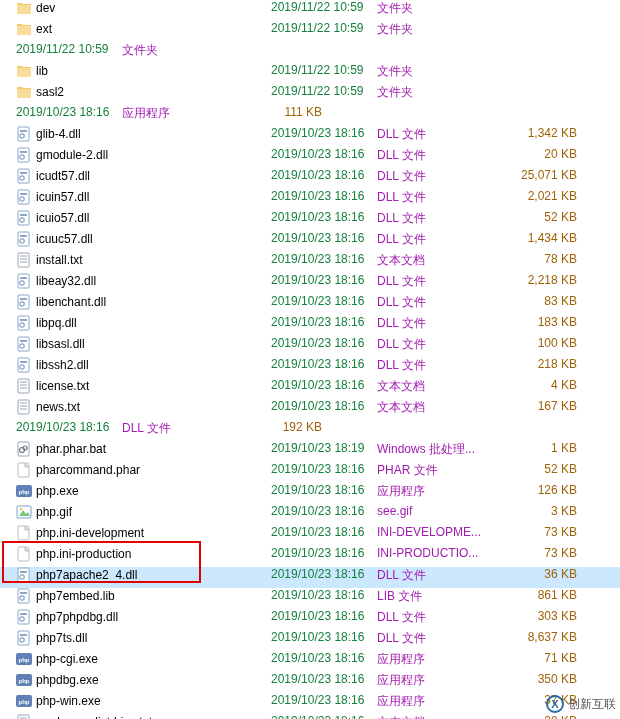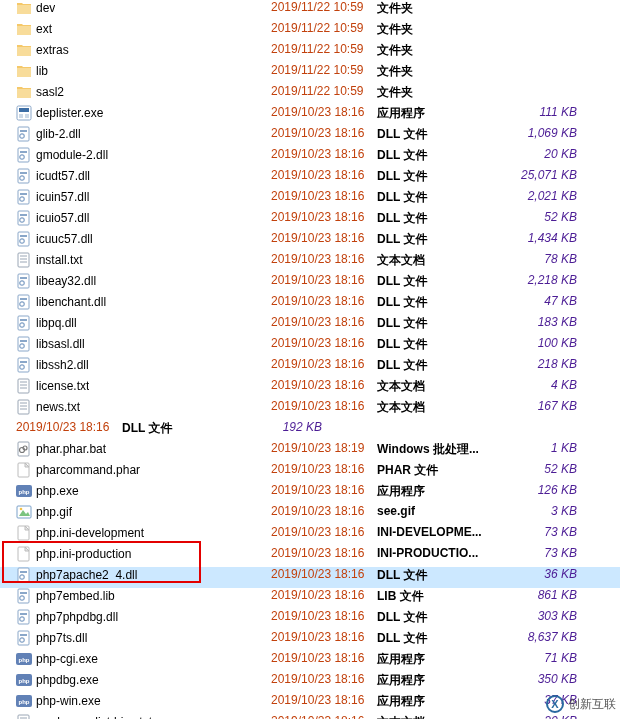--- a/index.html
+++ b/index.html
@@ -23,23 +23,23 @@
     .row.selected { background: #cce8ff; }
     .icon {
       width: 16px; height: 16px;
       margin-right: 4px;
       flex-shrink: 0;
       display: inline-flex;
       align-items: center;
       justify-content: center;
     }
     .name-col  { width: 255px; display: flex; align-items: center; overflow: hidden; }
-    .date-col  { width: 106px; color: #c2410c; }
-    .type-col  { width: 130px; color: #000000; font-weight: bold; }
-    .size-col  { width: 80px; color: #4c1d95; text-align: right; padding-right: 10px; font-style: italic; }
+    .date-col  { width: 106px; color: #15803d; }
+    .type-col  { width: 130px; color: #a21caf; }
+    .size-col  { width: 80px; color: #a16207; text-align: right; padding-right: 10px; }
     .name-text { overflow: hidden; text-overflow: ellipsis; }
 
     .red-box {
       position: absolute;
       border: 2px solid #e30000;
       pointer-events: none;
       left: 2px; top: 541px;
       width: 199px; height: 42px;
     }
 
@@ -90,29 +90,20 @@
             <path fill="#f8dc9a" d="M1 5h14v8a1 1 0 0 1-1 1H2a1 1 0 0 1-1-1z"></path>
           </svg>
         </span>
         <span class="name-text">ext</span>
       </div>
       <div class="date-col">2019/11/22 10:59</div>
       <div class="type-col">文件夹</div>
       <div class="size-col"></div>
     </div>
     <div class="row">
-      <div class="name-col">
-        <span class="icon">
-          <svg viewBox="0 0 16 16">
-            <path fill="#f5c869" d="M1 3h5l1 1h8v9a1 1 0 0 1-1 1H2a1 1 0 0 1-1-1z"></path>
-            <path fill="#f8dc9a" d="M1 5h14v8a1 1 0 0 1-1 1H2a1 1 0 0 1-1-1z"></path>
-          </svg>
-        </span>
-        <span class="name-text">extras</span>
-      </div>
       <div class="date-col">2019/11/22 10:59</div>
       <div class="type-col">文件夹</div>
       <div class="size-col"></div>
     </div>
     <div class="row">
       <div class="name-col">
         <span class="icon">
           <svg viewBox="0 0 16 16">
             <path fill="#f5c869" d="M1 3h5l1 1h8v9a1 1 0 0 1-1 1H2a1 1 0 0 1-1-1z"></path>
             <path fill="#f8dc9a" d="M1 5h14v8a1 1 0 0 1-1 1H2a1 1 0 0 1-1-1z"></path>
@@ -132,50 +123,39 @@
             <path fill="#f8dc9a" d="M1 5h14v8a1 1 0 0 1-1 1H2a1 1 0 0 1-1-1z"></path>
           </svg>
         </span>
         <span class="name-text">sasl2</span>
       </div>
       <div class="date-col">2019/11/22 10:59</div>
       <div class="type-col">文件夹</div>
       <div class="size-col"></div>
     </div>
     <div class="row">
-      <div class="name-col">
-        <span class="icon">
-          <svg viewBox="0 0 16 16">
-            <rect x="1" y="1" width="14" height="14" rx="1.5" fill="#fff" stroke="#8aa7c9"></rect>
-            <rect x="3" y="3" width="10" height="4" fill="#3d6ea5"></rect>
-            <rect x="3" y="9" width="4" height="4" fill="#cdd9e6"></rect>
-            <rect x="9" y="9" width="4" height="4" fill="#cdd9e6"></rect>
-          </svg>
-        </span>
-        <span class="name-text">deplister.exe</span>
-      </div>
       <div class="date-col">2019/10/23 18:16</div>
       <div class="type-col">应用程序</div>
       <div class="size-col">111 KB</div>
     </div>
     <div class="row">
       <div class="name-col">
         <span class="icon">
           <svg viewBox="0 0 16 16">
             <rect x="2" y="1" width="11" height="14" rx="1" fill="#fff" stroke="#8aa7c9"></rect>
             <rect x="4" y="4" width="7" height="2" fill="#8aa7c9"></rect>
             <circle cx="6" cy="10" r="2.2" fill="none" stroke="#8aa7c9" stroke-width="1.2"></circle>
             <path d="M6 7.8v-0.6M6 12.2v0.6M3.8 10h-0.6M8.2 10h0.6" stroke="#8aa7c9" stroke-width="1.2"></path>
           </svg>
         </span>
-        <span class="name-text">glib-2.dll</span>
-      </div>
-      <div class="date-col">2019/10/23 18:16</div>
-      <div class="type-col">DLL 文件</div>
-      <div class="size-col">1,069 KB</div>
+        <span class="name-text">glib-4.dll</span>
+      </div>
+      <div class="date-col">2019/10/23 18:16</div>
+      <div class="type-col">DLL 文件</div>
+      <div class="size-col">1,342 KB</div>
     </div>
     <div class="row">
       <div class="name-col">
         <span class="icon">
           <svg viewBox="0 0 16 16">
             <rect x="2" y="1" width="11" height="14" rx="1" fill="#fff" stroke="#8aa7c9"></rect>
             <rect x="4" y="4" width="7" height="2" fill="#8aa7c9"></rect>
             <circle cx="6" cy="10" r="2.2" fill="none" stroke="#8aa7c9" stroke-width="1.2"></circle>
             <path d="M6 7.8v-0.6M6 12.2v0.6M3.8 10h-0.6M8.2 10h0.6" stroke="#8aa7c9" stroke-width="1.2"></path>
           </svg>
@@ -289,21 +269,21 @@
             <rect x="2" y="1" width="11" height="14" rx="1" fill="#fff" stroke="#8aa7c9"></rect>
             <rect x="4" y="4" width="7" height="2" fill="#8aa7c9"></rect>
             <circle cx="6" cy="10" r="2.2" fill="none" stroke="#8aa7c9" stroke-width="1.2"></circle>
             <path d="M6 7.8v-0.6M6 12.2v0.6M3.8 10h-0.6M8.2 10h0.6" stroke="#8aa7c9" stroke-width="1.2"></path>
           </svg>
         </span>
         <span class="name-text">libenchant.dll</span>
       </div>
       <div class="date-col">2019/10/23 18:16</div>
       <div class="type-col">DLL 文件</div>
-      <div class="size-col">47 KB</div>
+      <div class="size-col">83 KB</div>
     </div>
     <div class="row">
       <div class="name-col">
         <span class="icon">
           <svg viewBox="0 0 16 16">
             <rect x="2" y="1" width="11" height="14" rx="1" fill="#fff" stroke="#8aa7c9"></rect>
             <rect x="4" y="4" width="7" height="2" fill="#8aa7c9"></rect>
             <circle cx="6" cy="10" r="2.2" fill="none" stroke="#8aa7c9" stroke-width="1.2"></circle>
             <path d="M6 7.8v-0.6M6 12.2v0.6M3.8 10h-0.6M8.2 10h0.6" stroke="#8aa7c9" stroke-width="1.2"></path>
           </svg>

